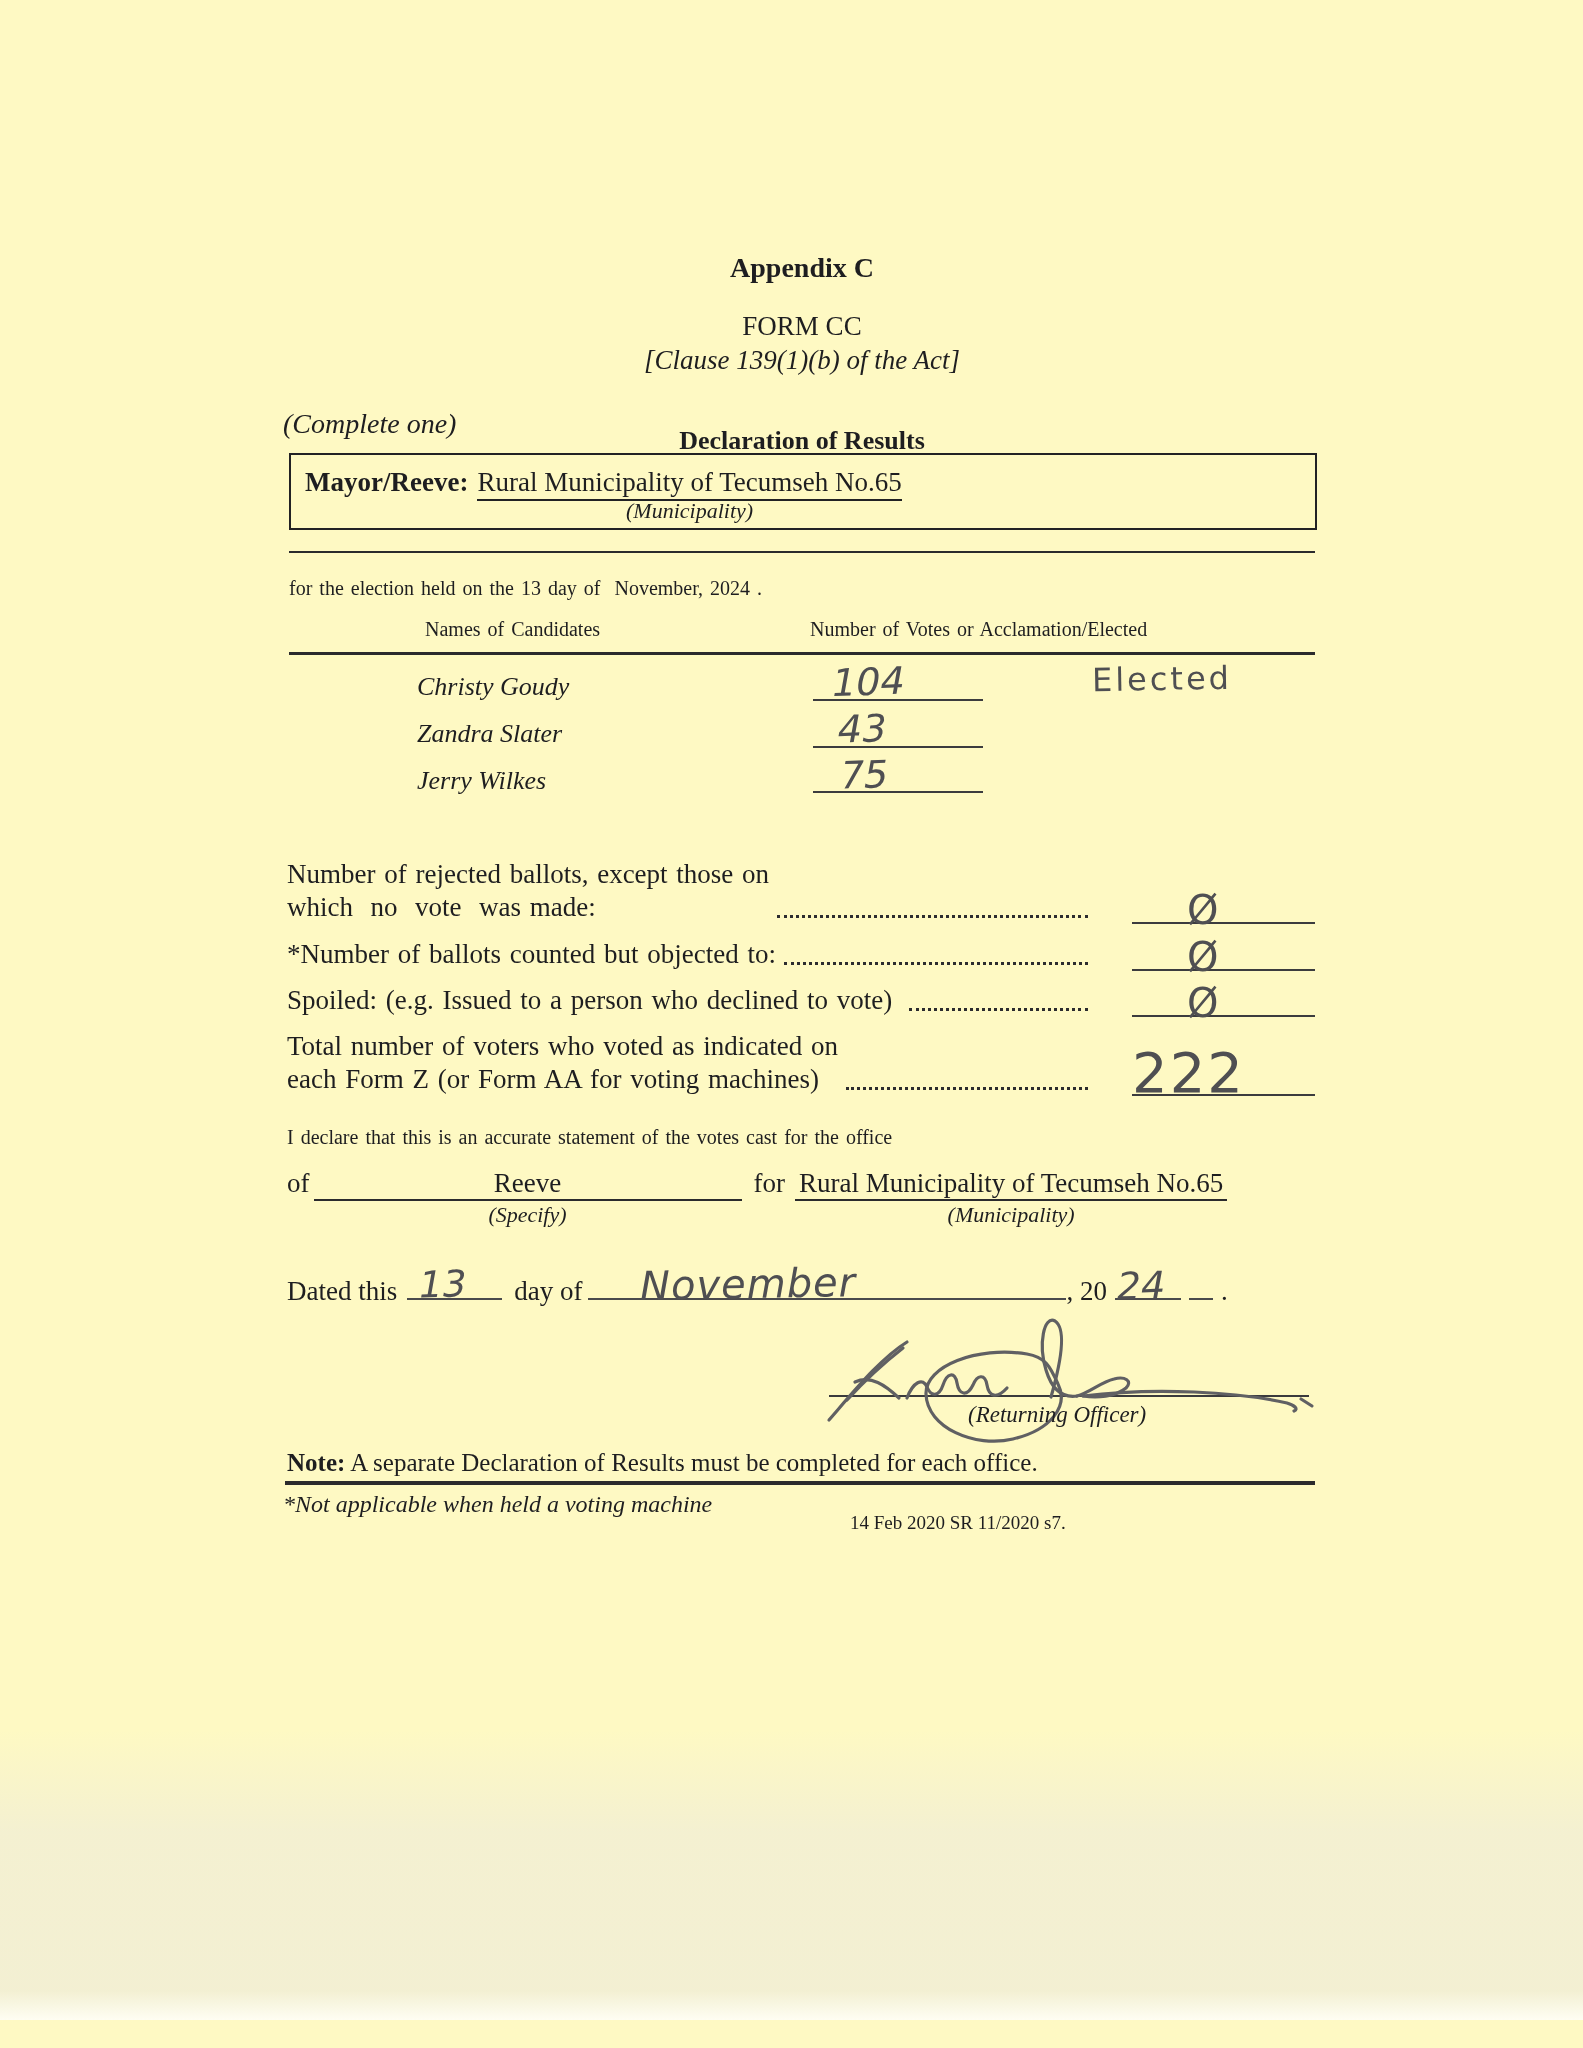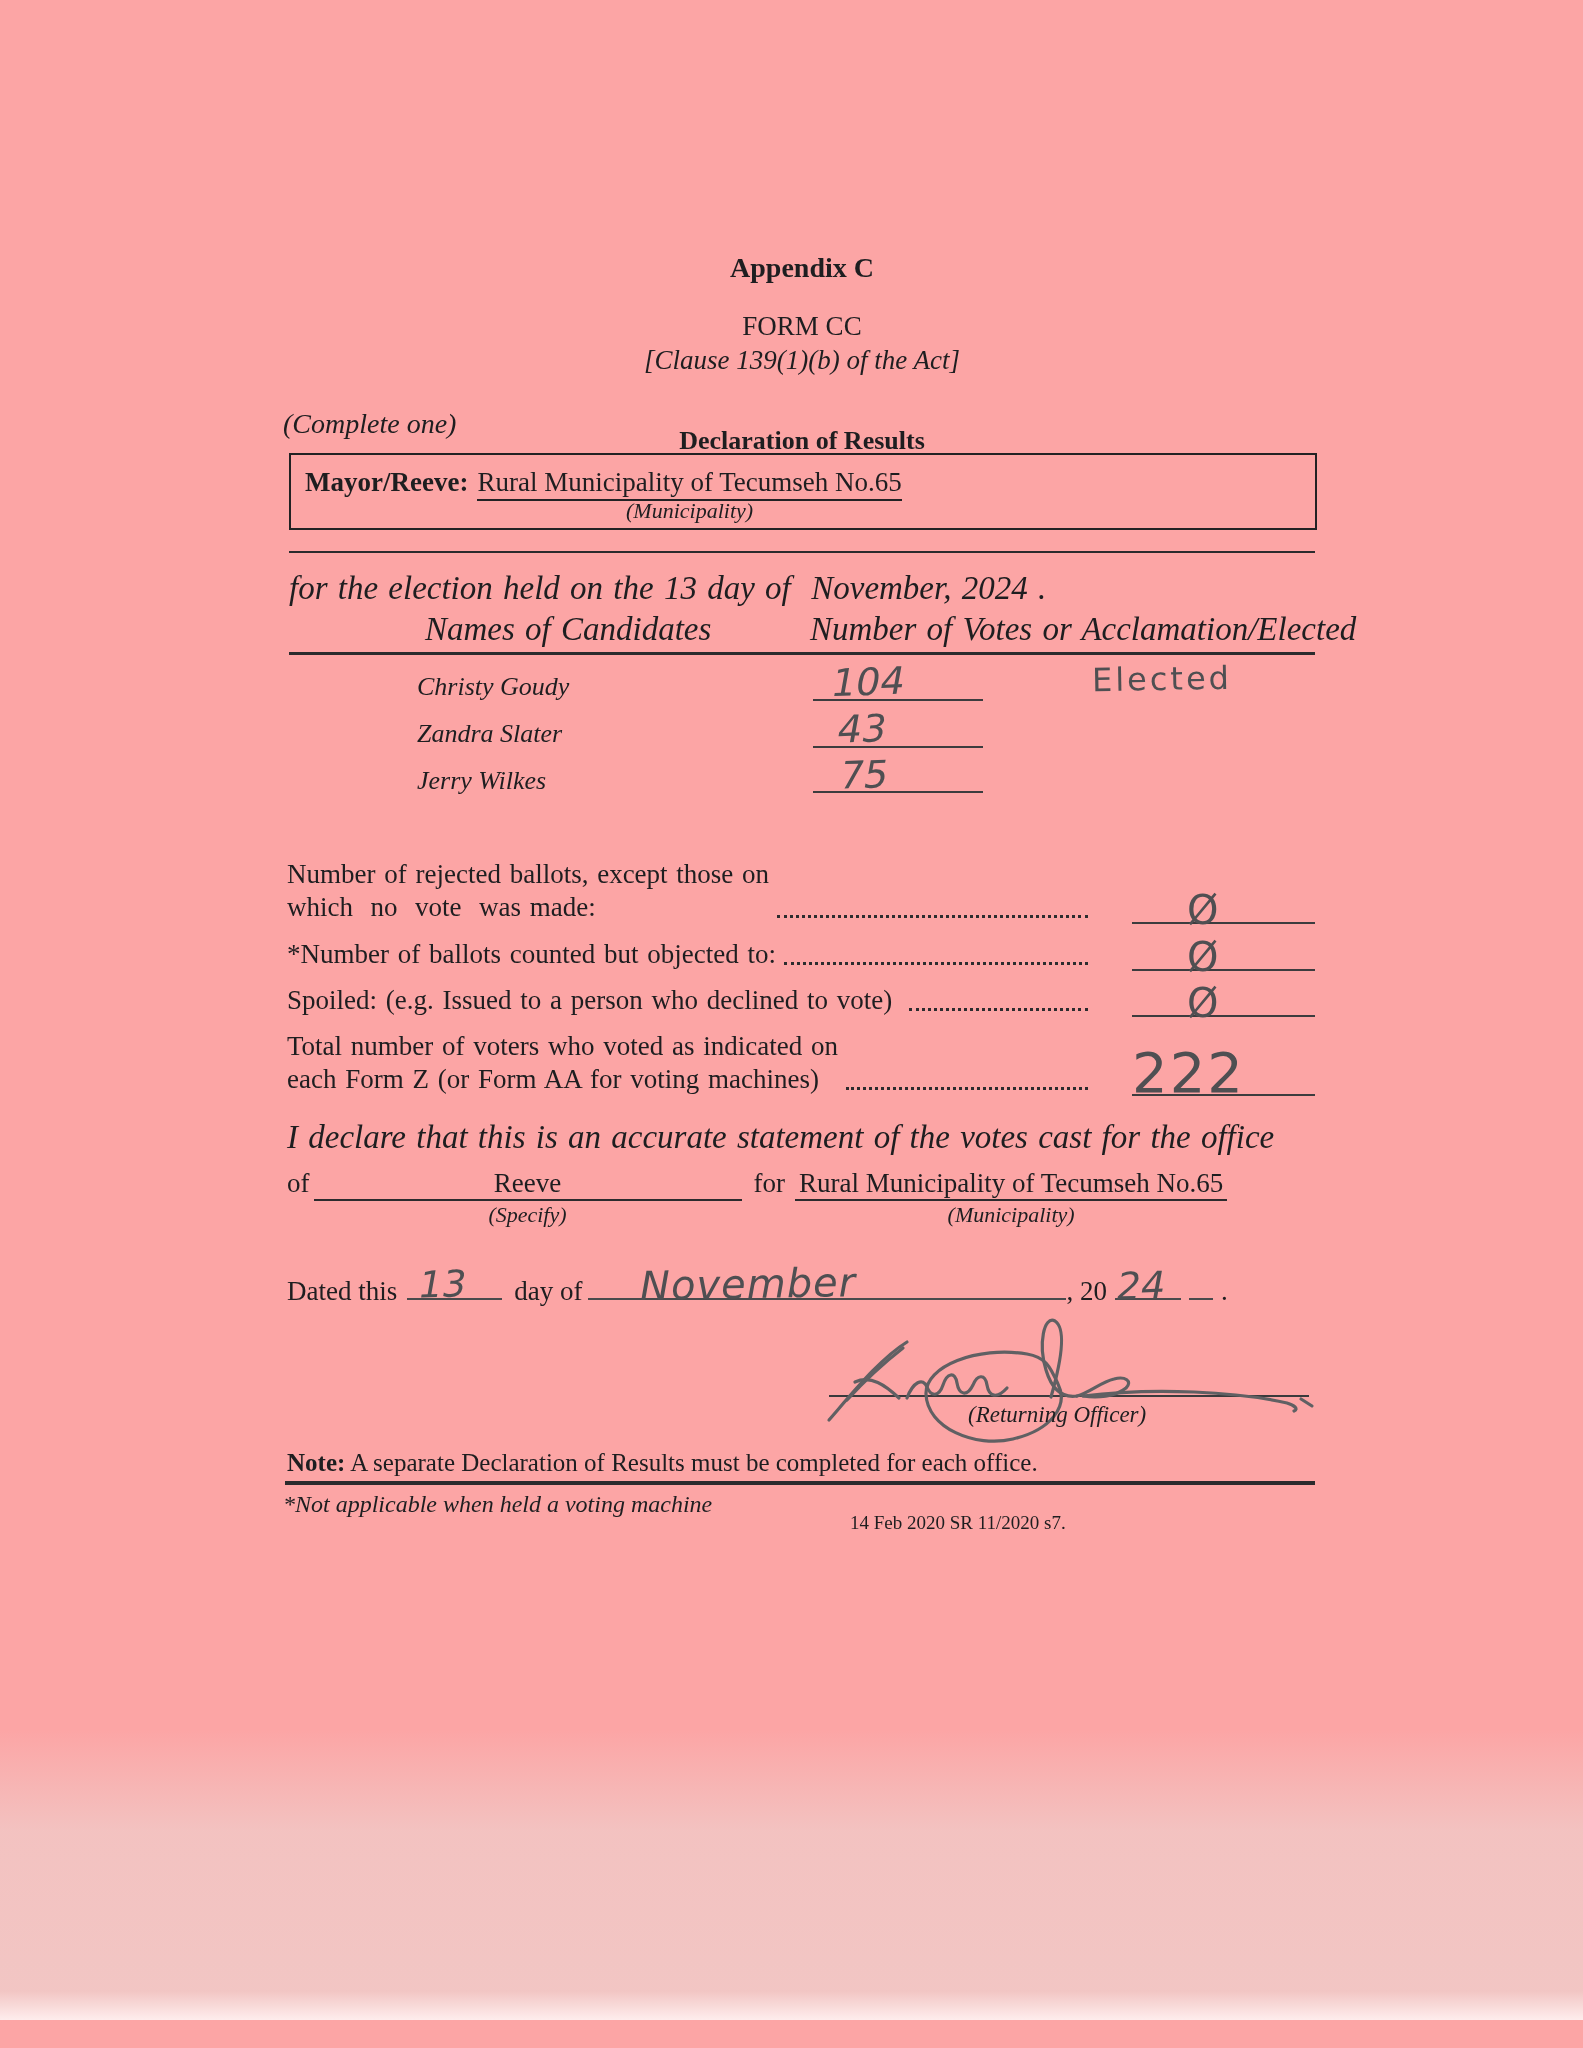--- a/index.html
+++ b/index.html
@@ -1,29 +1,29 @@
 <!DOCTYPE html>
 <html><head>
 <meta charset="utf-8">
 <style>
   html,body{margin:0;padding:0;background:#e8e8e8;}
   .page{
     position:relative;
     width:1583px;height:2048px;
-    background:#fca5a5;
+    background:#fef9c3;
     font-family:"Liberation Serif",serif;
     color:#1e1e20;
     overflow:hidden;
   }
   .abs{position:absolute;}
   .center{left:289px;width:1026px;text-align:center;}
   .b{font-weight:bold;}
   .i{font-style:italic;}
   .pre{white-space:pre;}
-  .body-text{font-size:33px;line-height:33px;word-spacing:2px;font-style:italic;}
+  .body-text{font-size:20px;line-height:33px;word-spacing:2px;}
   .h-appendix{font-size:28px;font-weight:bold;}
   .h-form{font-size:27px;}
   .h-clause{font-size:27px;font-style:italic;}
   .h-title{font-size:26px;font-weight:bold;margin-top:42px;}
   .small-caption{font-size:22px;font-style:italic;}
   .rule{background:#2b2b2d;height:3px;left:289px;width:1026px;}
   .rule-thin{height:2px;}
   
   .office-box{
     left:289px;top:453px;width:1024px;height:73px;

